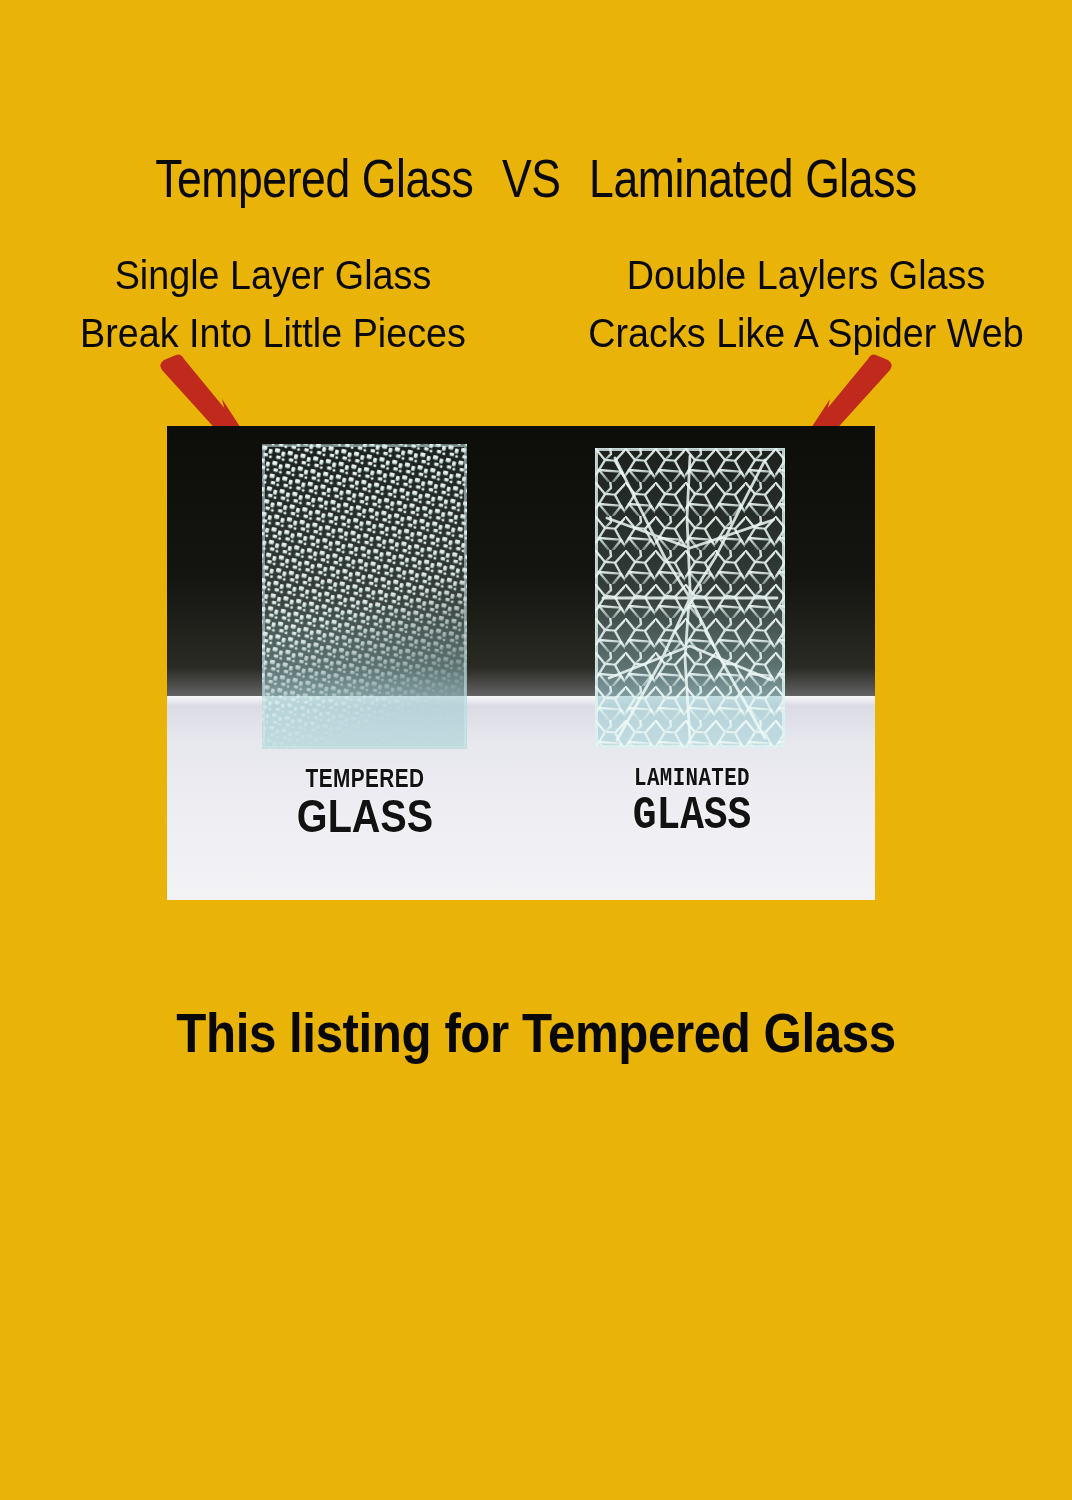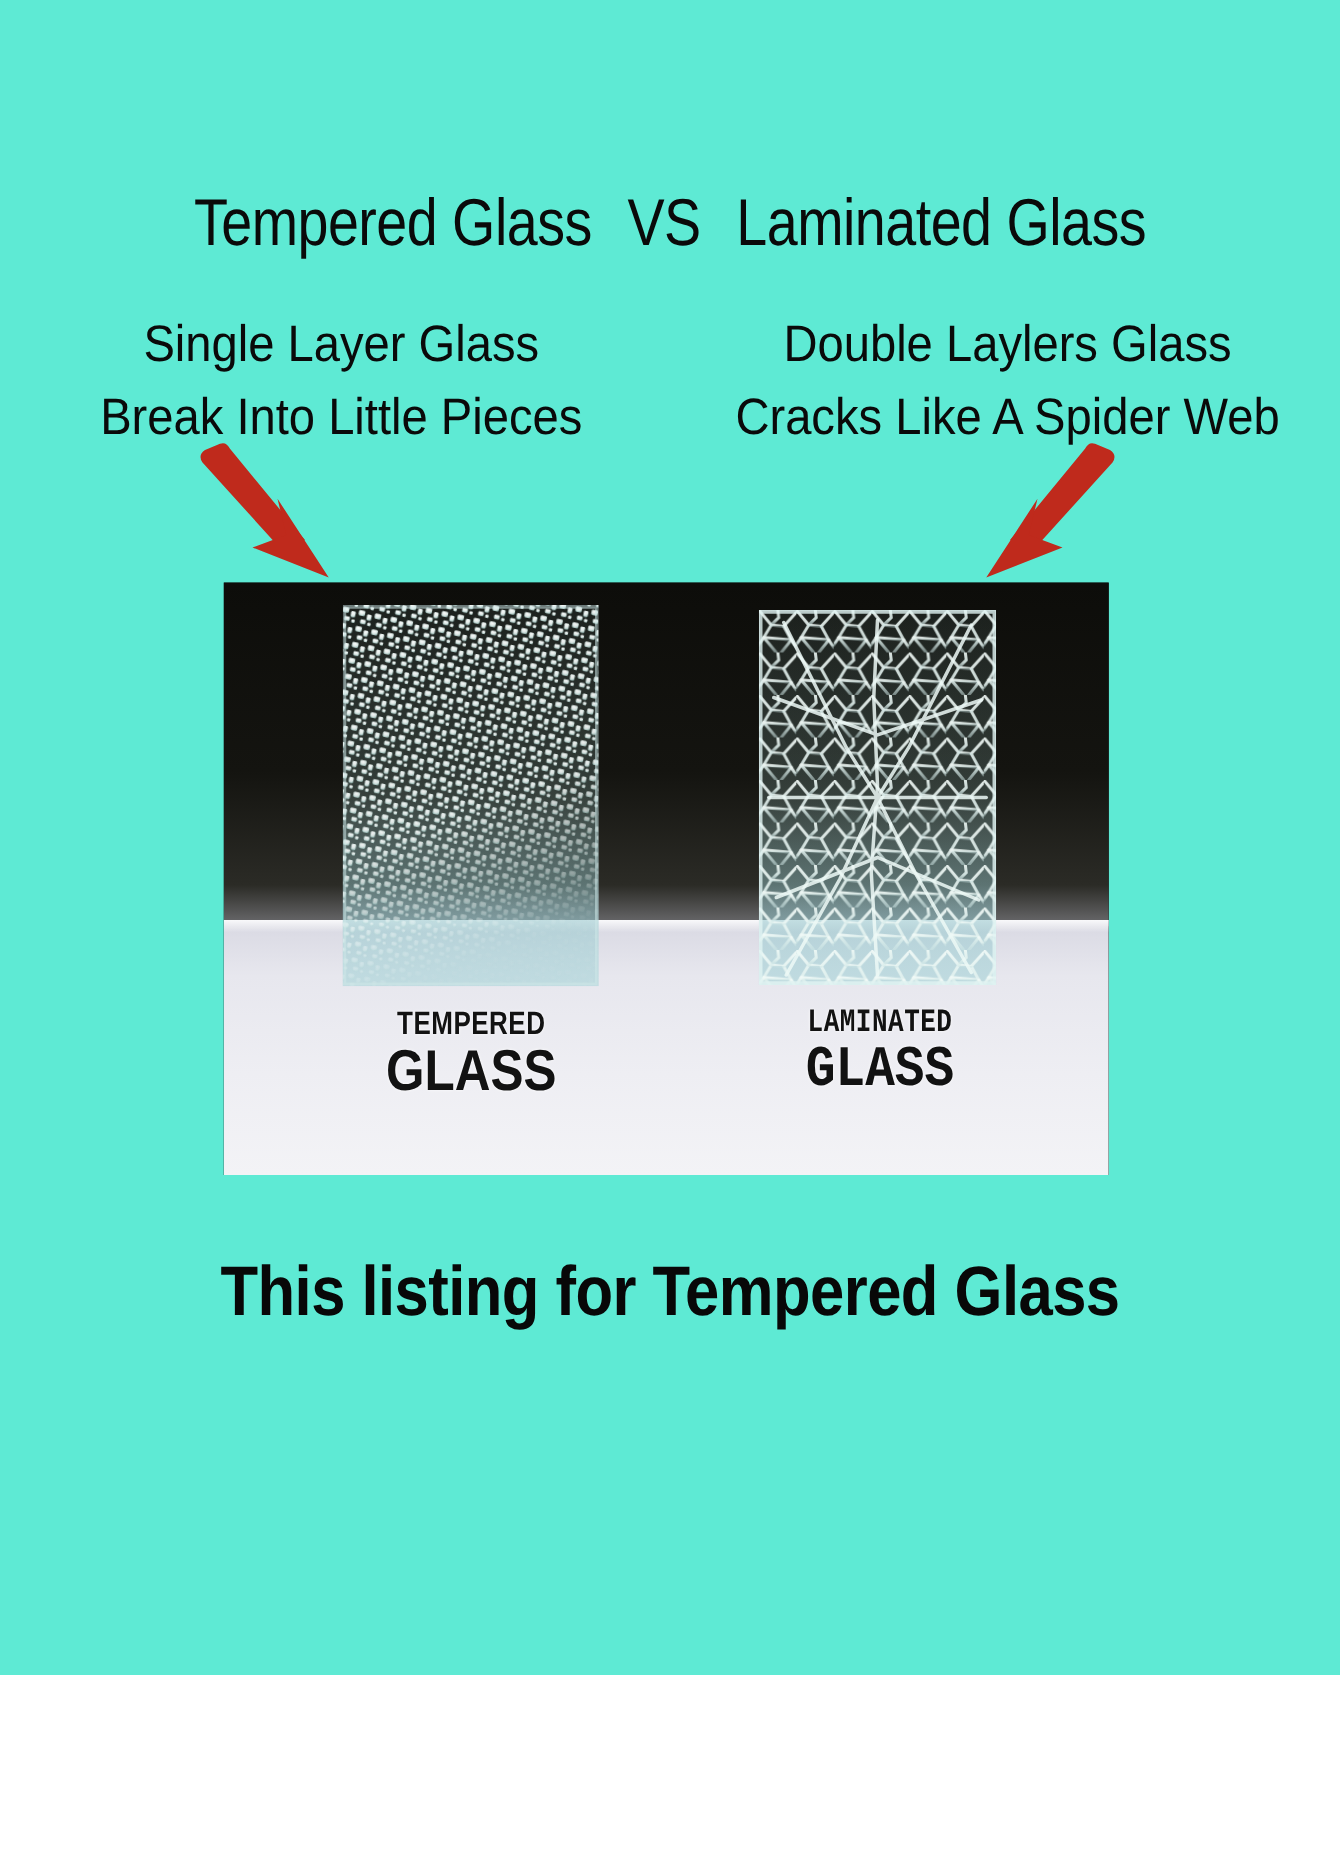--- a/index.html
+++ b/index.html
@@ -8,22 +8,22 @@
     padding: 0;
     background: #ffffff;
   }
   body {
     font-family: "Liberation Sans", "DejaVu Sans", sans-serif;
     color: #000000;
   }
   #page {
     position: relative;
     width: 1072px;
-    height: 1340px;
-    background: #5eead4;
+    height: 1500px;
+    background: #eab308;
     overflow: hidden;
   }
 
   
   .headline {
     position: absolute;
     left: 0;
     top: 148;
     width: 1072px;
     text-align: center;
@@ -58,27 +58,26 @@
   .arrow {
     position: absolute;
     pointer-events: none;
   }
   #arrow-left  { left: 150px; top: 352px; width: 130px; height: 115px; }
   #arrow-right { left: 772px; top: 352px; width: 130px; height: 115px; }
 
   
   #photo {
     position: absolute;
-    left: 179px;
+    left: 167px;
     top: 426px;
     width: 708px;
     height: 474px;
     overflow: hidden;
     background: #0a0a08;
-    margin-top: 40px;
   }
   .photo-bg-dark {
     position: absolute;
     left: 0; top: 0; right: 0;
     height: 58%;
     background: linear-gradient(180deg,#0d0d0a 0%, #141410 55%, #2b2b26 88%, #6d6d70 100%);
   }
   .photo-bg-floor {
     position: absolute;
     left: 0; right: 0; bottom: 0;

